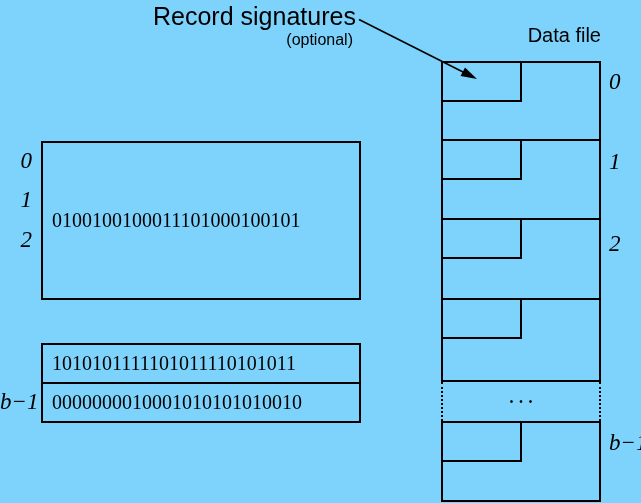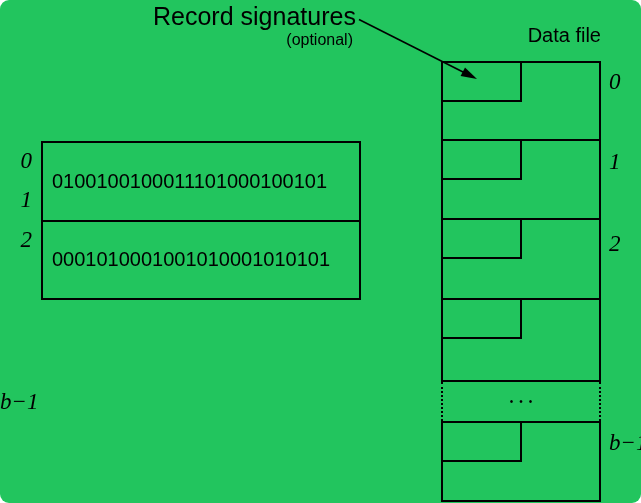--- a/index.html
+++ b/index.html
@@ -1,24 +1,23 @@
 <!DOCTYPE html>
 <html><head>
 <meta charset="utf-8">
 <style>
   html, body { margin: 0; padding: 0; background: #ffffff; }
   .canvas {
     position: relative;
     width: 641px;
     height: 503px;
-    background: #22c55e;
+    background: #7dd3fc;
     color: #000000;
     font-family: "Liberation Sans", sans-serif;
     overflow: hidden;
-    border-radius: 9px;
   }
   
   .ann-title {
     position: absolute;
     left: 153px; top: 2px;
     font-size: 25px;
     white-space: nowrap;
   }
   .ann-sub {
     position: absolute;
@@ -52,21 +51,21 @@
   .sig-table.t1 { top: 141px; height: 159px; }
   .sig-table.t2 { top: 343px; height: 80px; }
   .sig-row {
     flex: 1 1 0;
     display: flex;
     align-items: center;
     padding-left: 9px;
   }
   .sig-row + .sig-row { border-top: 2px solid #000; }
   .bits {
-    font-family: Liberation Sans, sans-serif;
+    font-family: Liberation Serif, serif;
     font-size: 20px;
     letter-spacing: 0;
     white-space: pre;
   }
   
   .idx {
     position: absolute;
     font-family: "Liberation Serif", serif;
     font-style: italic;
     font-size: 23px;
@@ -135,25 +134,30 @@
   <svg class="arrow-svg" width="641" height="503" viewBox="0 0 641 503">
     <line x1="359" y1="19.5" x2="464" y2="72.5" stroke="#000" stroke-width="1.6"></line>
     <polygon points="477,79 460.6,76 465,67.4" fill="#000"></polygon>
   </svg>
 
 
   <div class="sig-table t1">
     <div class="sig-row">
       <span class="bits">0100100100011101000100101</span>
     </div>
+  </div>
+
+  <div class="sig-table t2">
     <div class="sig-row">
-      <span class="bits">0001010001001010001010101</span>
+      <span class="bits">1010101111101011110101011</span>
+    </div>
+    <div class="sig-row">
+      <span class="bits">0000000010001010101010010</span>
     </div>
   </div>
-
 
   <div class="idx left" style="top:149px">0</div>
   <div class="idx left" style="top:188px">1</div>
   <div class="idx left" style="top:228px">2</div>
   <div class="idx left" style="top:390px">b−1</div>
 
   <div class="df-title">Data file</div>
 
   <div class="df-col">
     <div class="df-block h80">

